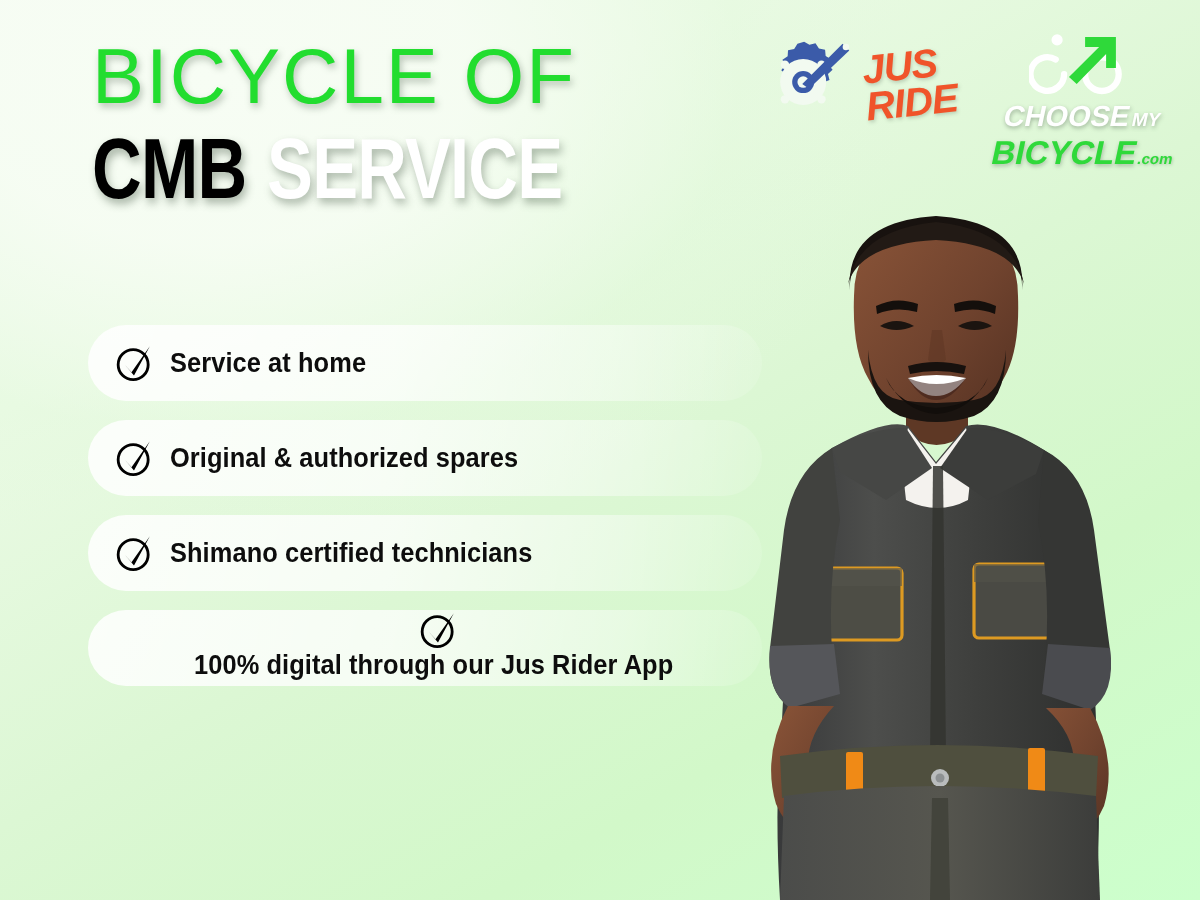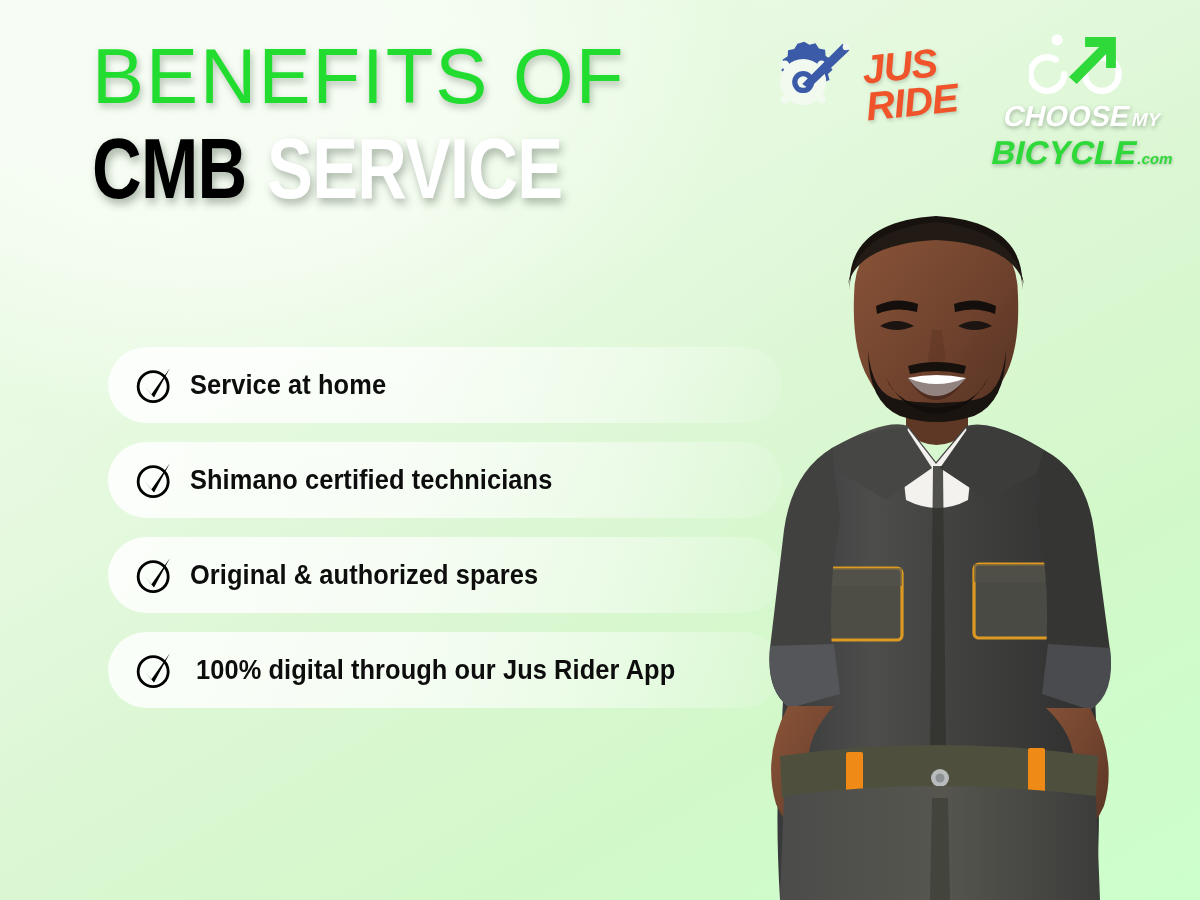--- a/index.html
+++ b/index.html
@@ -92,33 +92,33 @@
   .cmb-bicycle {
     font-size:33px; font-weight:900; color:#2fd93a; letter-spacing:0px;
     text-shadow:1px 2px 4px rgba(80,100,80,0.40);
   }
   .cmb-dotcom {
     font-size:15px; font-weight:900; color:#2fd93a;
     text-shadow:1px 1px 3px rgba(80,100,80,0.35);
   }
 
   
-  .benefits { position:absolute; left:108px; top:325px; width:674px;margin-top:22px; }
+  .benefits { position:absolute; left:88px; top:325px; width:674px; }
 
   .pill {
     position:relative;
     height:76px;
     margin-bottom:19px;
     border-radius:38px;
     background:linear-gradient(100deg, rgba(255,255,255,0.86) 0%, rgba(255,255,255,0.74) 45%, rgba(255,255,255,0.42) 78%, rgba(255,255,255,0.10) 100%);
     display:flex;
     align-items:center;
     padding-left:26px;
   }
-  .pill:last-child { margin-bottom:0; }
+  .pill:last-child { margin-bottom:0;flex-direction:column; }
 
   .check-icon { width:40px; height:40px; flex:0 0 40px; display:block; }
 
   .pill-label {
     margin-left:16px;
     font-size:27px;
     font-weight:700;
     color:#0d0d0d;
     letter-spacing:0.1px;
     white-space:nowrap;
@@ -130,21 +130,21 @@
   
   .person { position:absolute; right:-6px; bottom:0; width:470px; height:700px; }
   .person svg { display:block; width:100%; height:100%; }
 </style>
 </head>
 <body>
 
 <div class="poster">
 
   <div class="title-block">
-    <div class="title-line1">BENEFITS OF</div>
+    <div class="title-line1">BICYCLE OF</div>
     <div class="title-line2">
       <span class="title-cmb">CMB</span><span class="title-service">SERVICE</span>
     </div>
   </div>
 
   <div class="logos">
 
     <div class="jusride">
       <svg class="jusride-mark" viewBox="0 0 100 100">
         <g fill="#3b5ba9">
@@ -197,29 +197,29 @@
         <path d="M13 26 L21 35 L43 4 L24 39 Z" fill="#000000"></path>
       </svg>
       <span class="pill-label">Service at home</span>
     </div>
 
     <div class="pill">
       <svg class="check-icon" viewBox="0 0 48 48">
         <circle cx="23" cy="26" r="18" fill="none" stroke="#000000" stroke-width="3.4"></circle>
         <path d="M13 26 L21 35 L43 4 L24 39 Z" fill="#000000"></path>
       </svg>
-      <span class="pill-label">Shimano certified technicians</span>
+      <span class="pill-label">Original &amp; authorized spares</span>
     </div>
 
     <div class="pill">
       <svg class="check-icon" viewBox="0 0 48 48">
         <circle cx="23" cy="26" r="18" fill="none" stroke="#000000" stroke-width="3.4"></circle>
         <path d="M13 26 L21 35 L43 4 L24 39 Z" fill="#000000"></path>
       </svg>
-      <span class="pill-label">Original &amp; authorized spares</span>
+      <span class="pill-label">Shimano certified technicians</span>
     </div>
 
 
     <div class="pill pill-wide">
       <svg class="check-icon" viewBox="0 0 48 48">
         <circle cx="23" cy="26" r="18" fill="none" stroke="#000000" stroke-width="3.4"></circle>
         <path d="M13 26 L21 35 L43 4 L24 39 Z" fill="#000000"></path>
       </svg>
       <span class="pill-label">100% digital through our Jus Rider App</span>
     </div>

